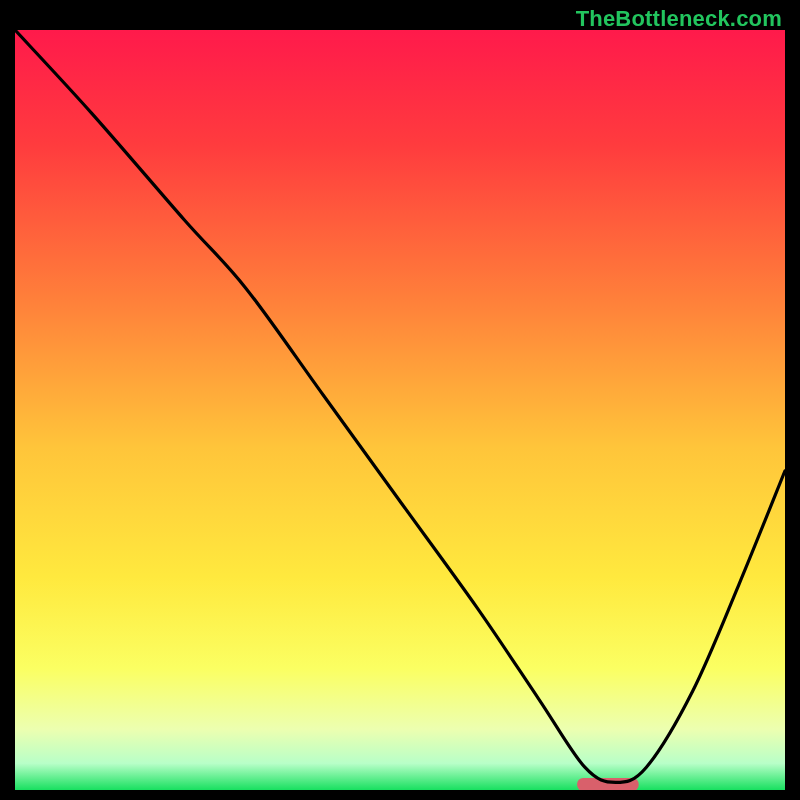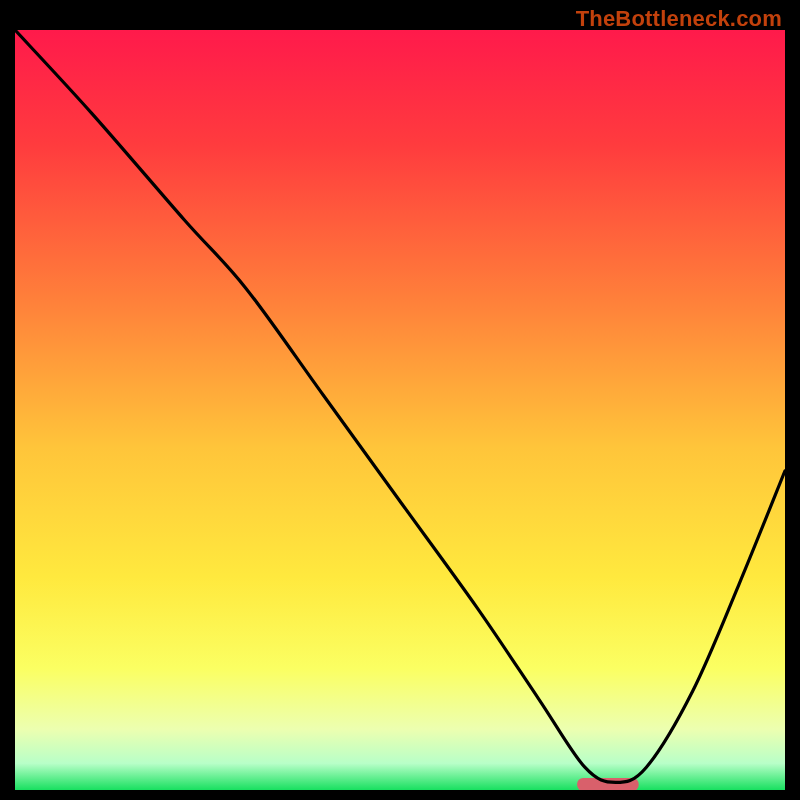--- a/index.html
+++ b/index.html
@@ -18,21 +18,21 @@
     height: 760px;
     background: #000;
   }
   .watermark {
     position: absolute;
     top: 6px;
     right: 18px;
     font-family: Arial, Helvetica, sans-serif;
     font-size: 22px;
     font-weight: 600;
-    color: #c2410c;
+    color: #22c55e;
     letter-spacing: 0.2px;
   }
   svg {
     display: block;
   }
 </style>
 </head>
 <body>
 
 <div class="watermark">TheBottleneck.com</div>

